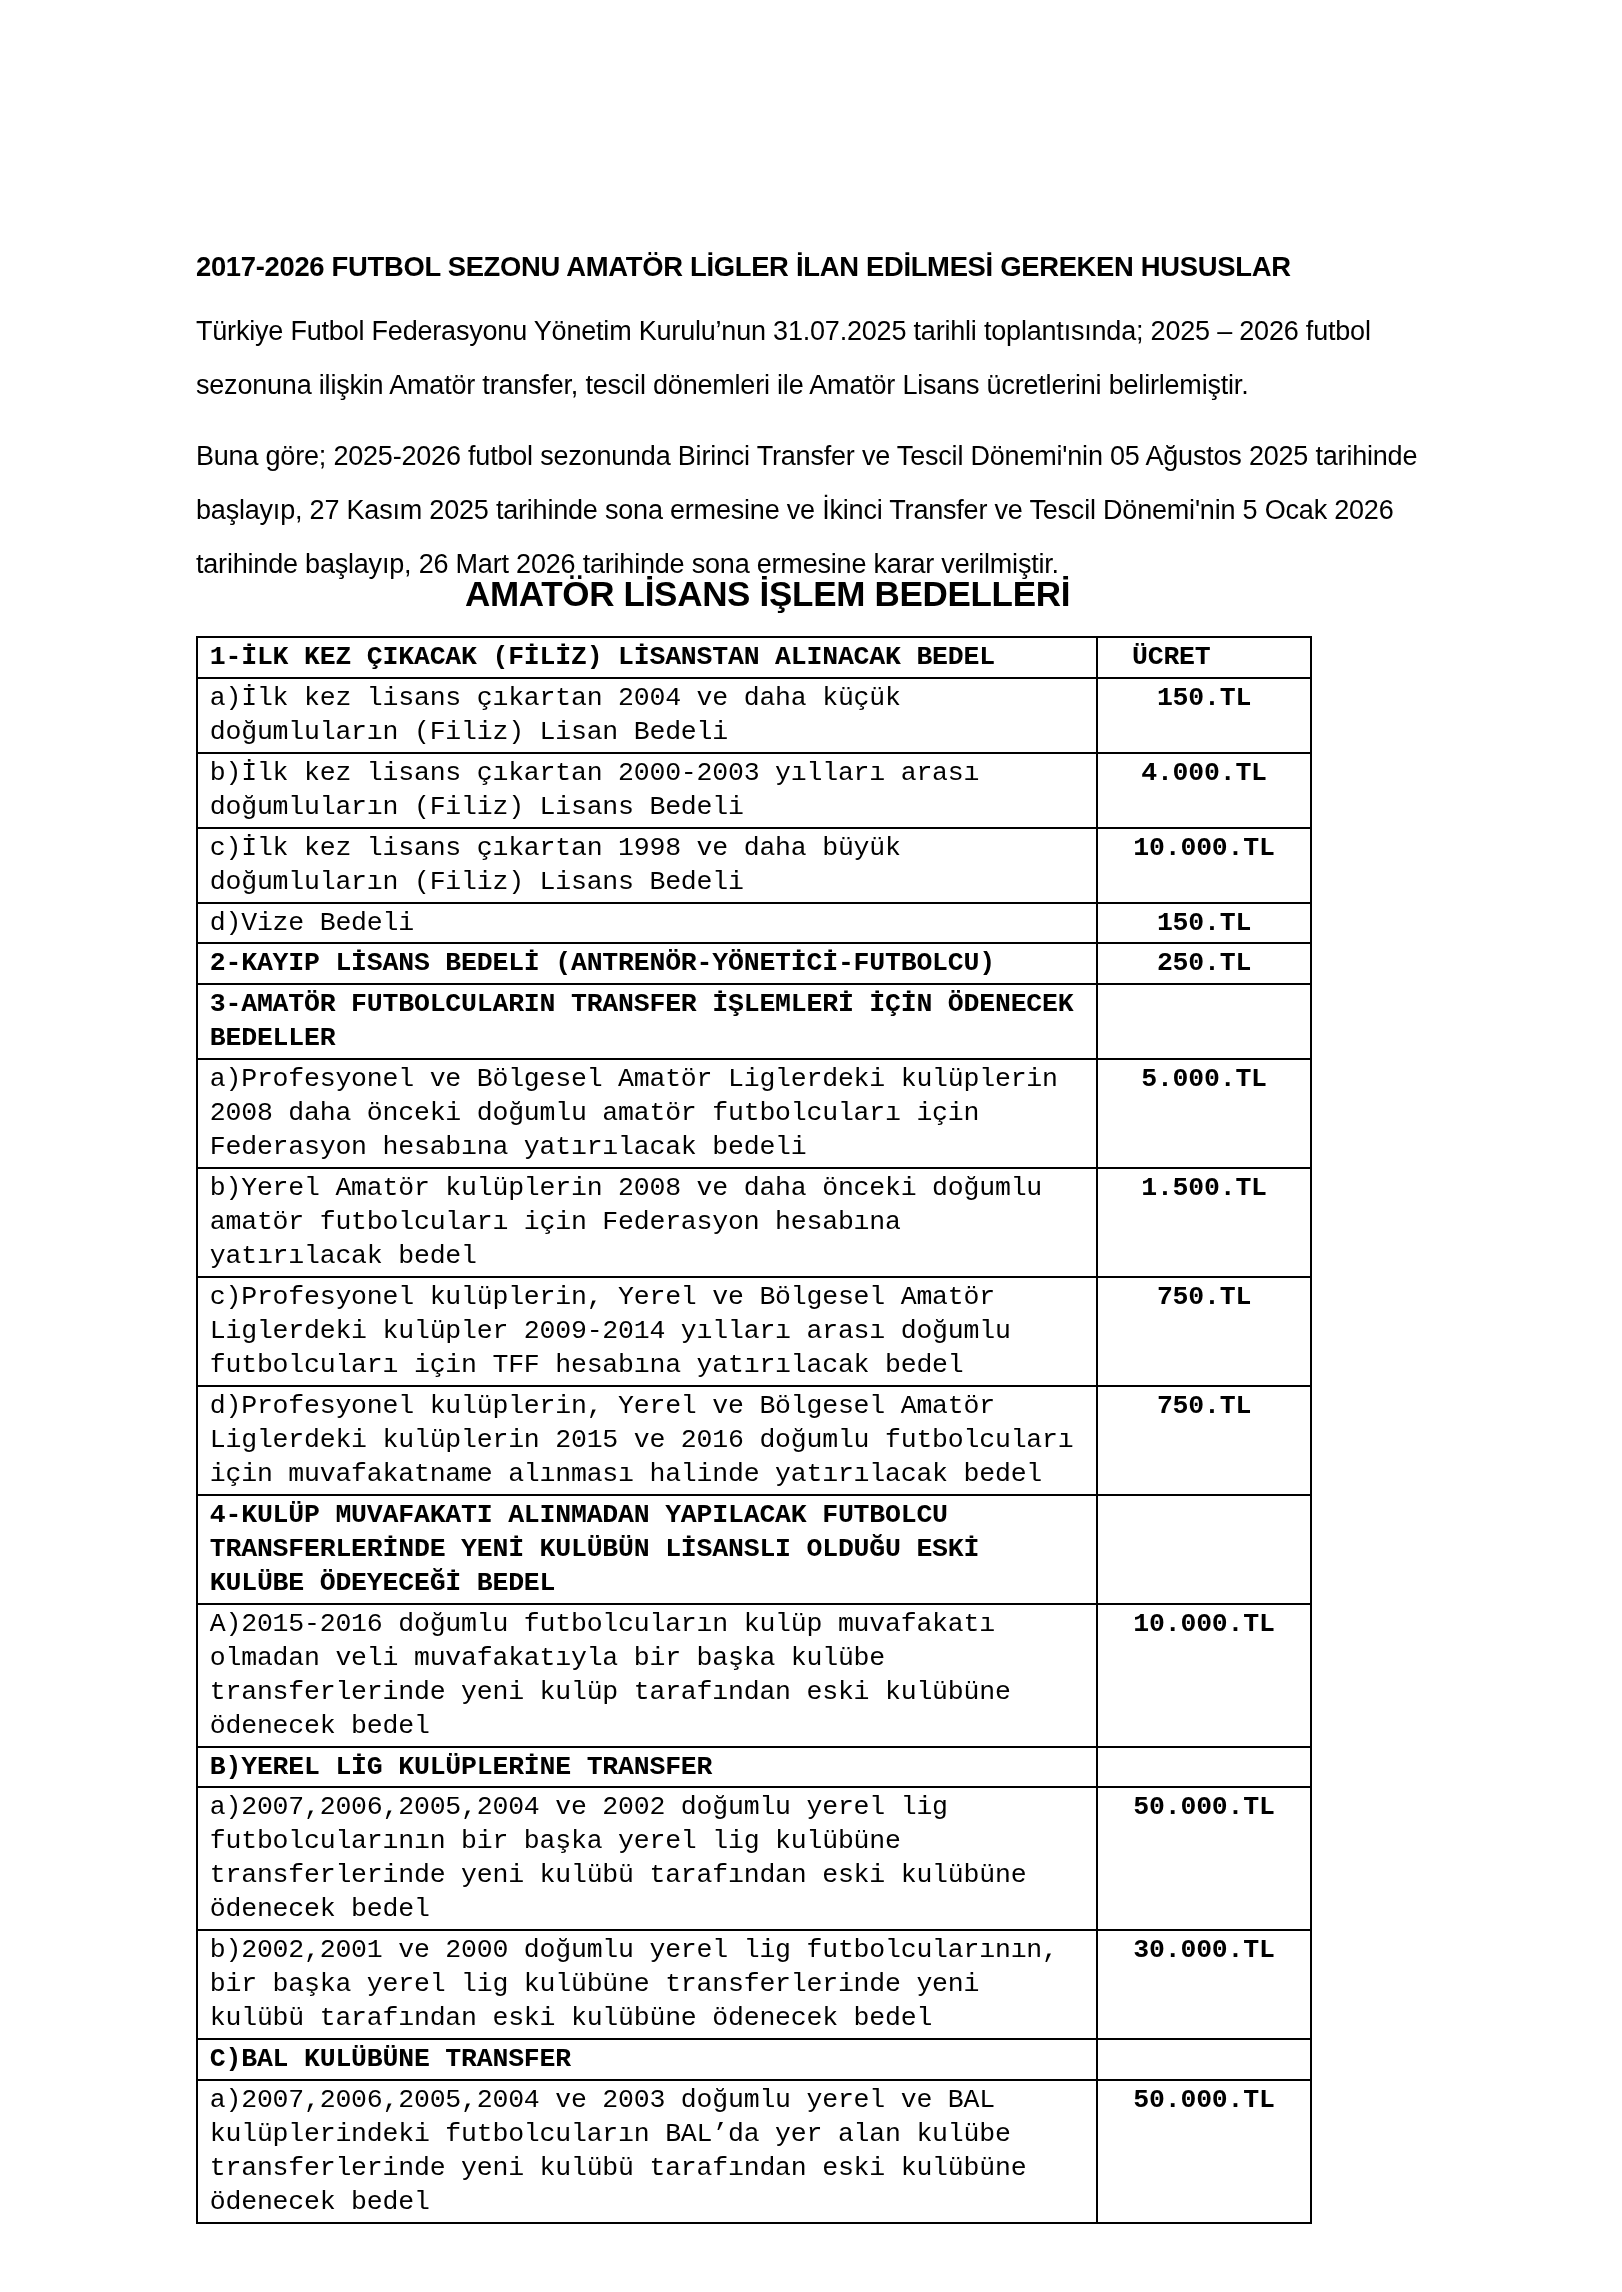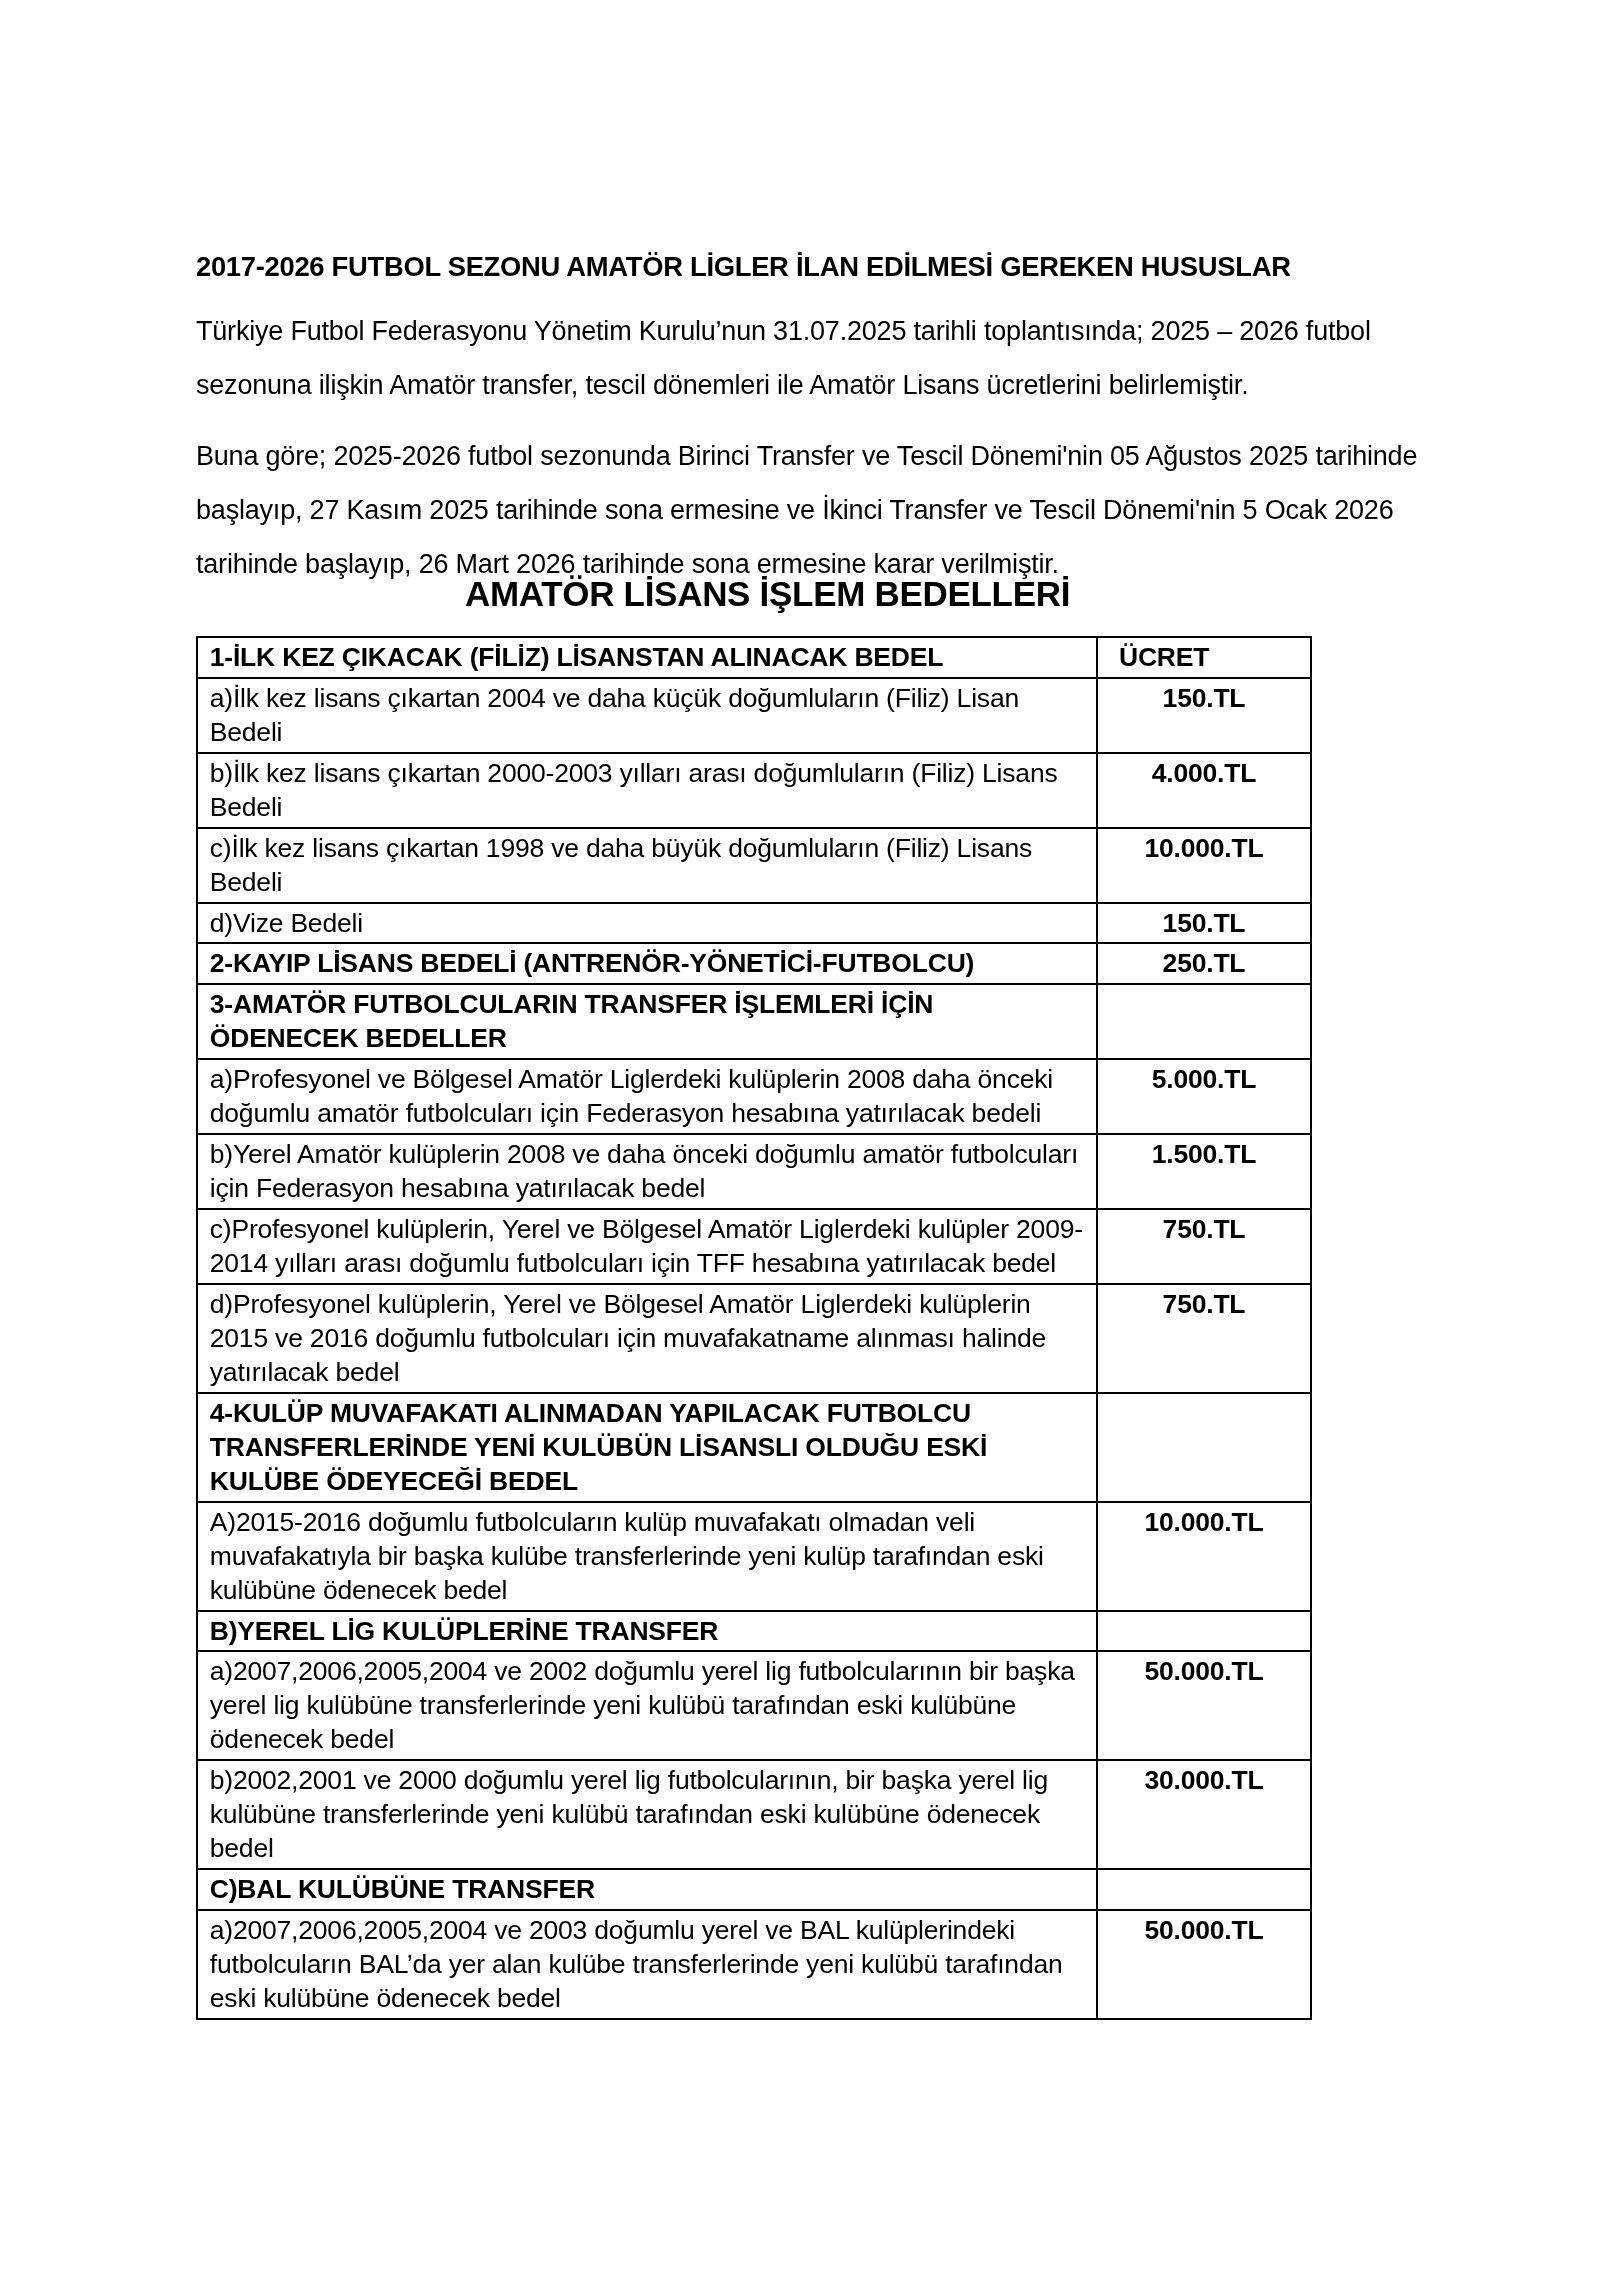--- a/index.html
+++ b/index.html
@@ -47,20 +47,21 @@
   table.fees-table {
     position: absolute;
     top: 636px;
     left: 196px;
     width: 1113px;
     border-collapse: collapse;
     table-layout: fixed;
     border: 2.9px solid #000;
     font-size: 26.5px;
     letter-spacing: -0.2px;
+    font-family: Liberation Mono, monospace;
   }
   table.fees-table col.c-label { width: 900px; }
   table.fees-table col.c-price { width: 214px; }
   table.fees-table td {
     border-top: 2.9px solid #000;
     border-bottom: 2.9px solid #000;
     border-left: 2px solid #000;
     border-right: 2px solid #000;
     vertical-align: top;
     line-height: 34px;
@@ -69,21 +70,21 @@
   table.fees-table td.bold { font-weight: bold; }
   table.fees-table td.price {
     font-weight: bold;
     text-align: center;
     padding-left: 3.9px;
     padding-right: 3.9px;
   }
   table.fees-table td.price-hdr {
     font-weight: bold;
     text-align: left;
-    padding-left: 21px;
+    padding-left: 34px;
   }
 </style>
 </head>
 <body>
 
 <div class="page">
 
   <h1 class="doc-title">2017-2026 FUTBOL SEZONU AMATÖR LİGLER İLAN EDİLMESİ GEREKEN HUSUSLAR</h1>
 
   <p class="para para-1">Türkiye Futbol Federasyonu Yönetim Kurulu’nun 31.07.2025 tarihli toplantısında; 2025 – 2026 futbol sezonuna ilişkin Amatör transfer, tescil dönemleri ile Amatör Lisans ücretlerini belirlemiştir.</p>

